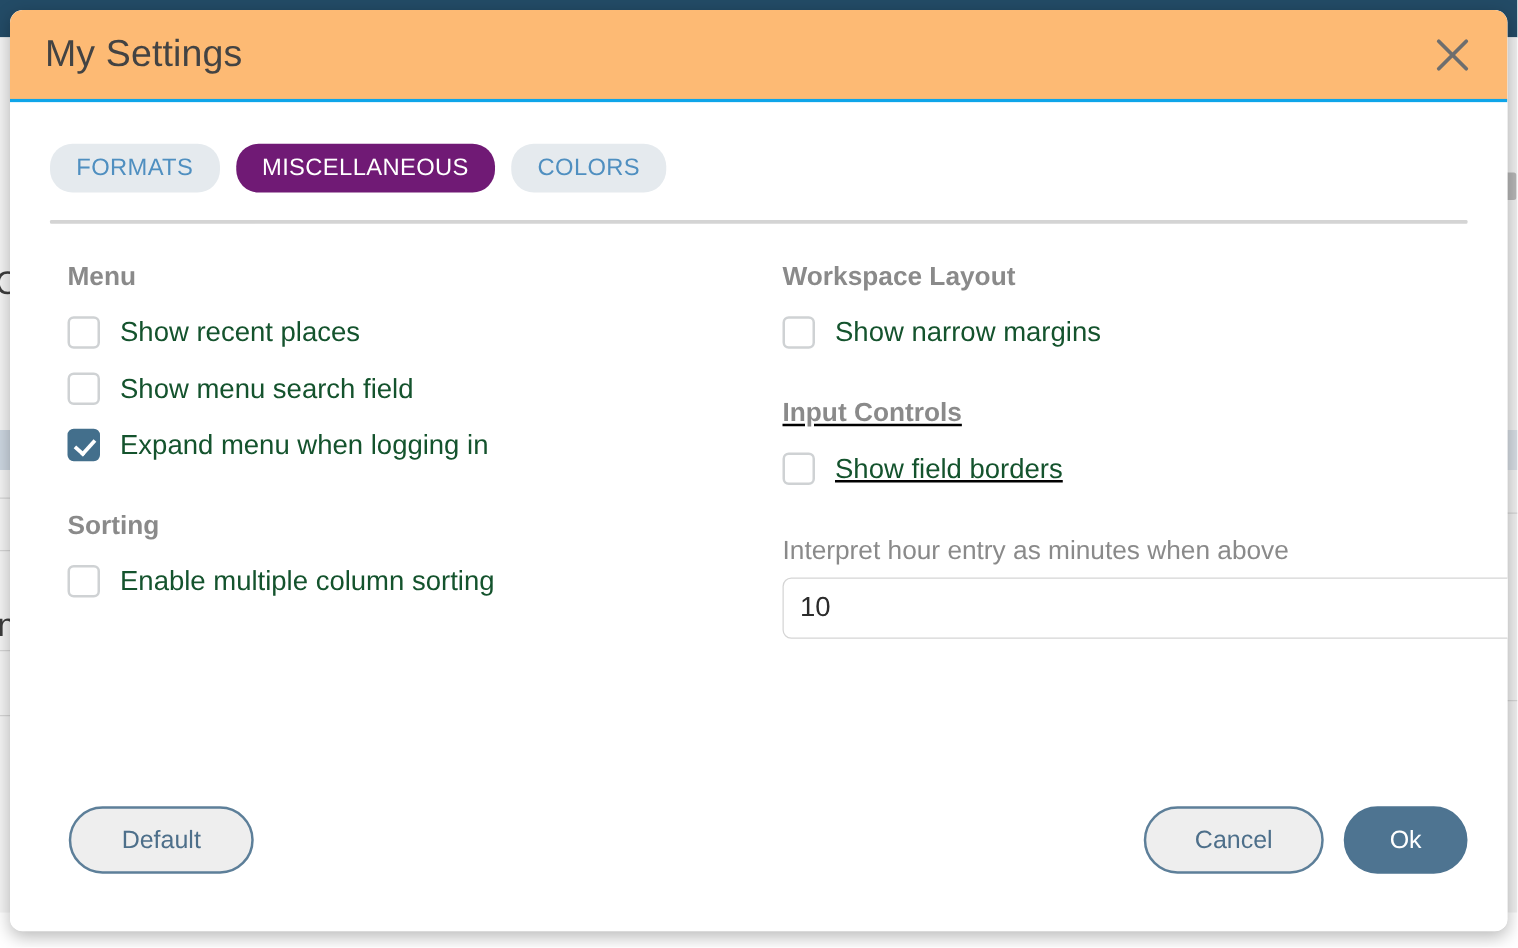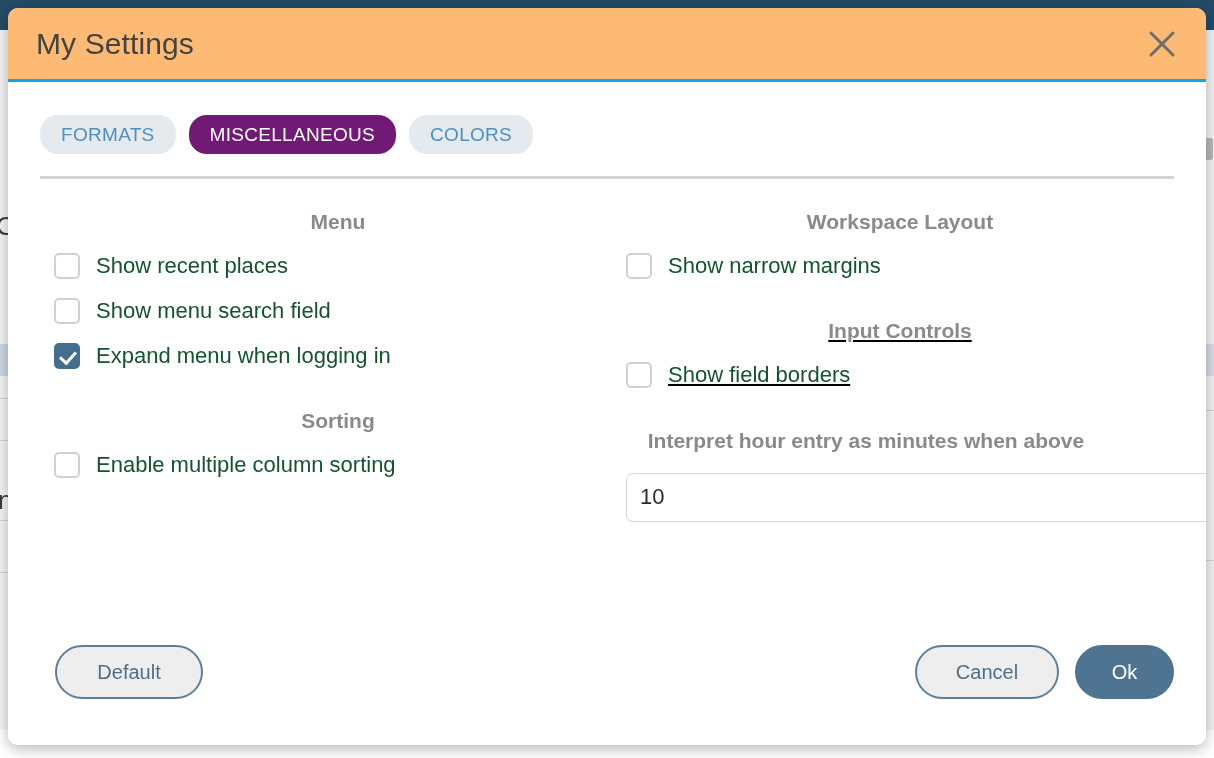--- a/index.html
+++ b/index.html
@@ -172,26 +172,25 @@
   .col-left  { width: 600px; padding-left: 14px; }
   .col-right { width: 552px; padding-left: 4px; }
 
   .group { margin-bottom: 30px; }
   .group-title {
     font-size: 21px;
     font-weight: bold;
     color: #8a8a8a;
     margin-bottom: 8px;
     line-height: 1.25;
-    text-align: center;
   }
   .group-title.wrapping {
-    font-weight: bold;
+    font-weight: normal;
     max-width: 480px;
-    margin-bottom: 19px;
+    margin-bottom: 8px;
   }
 
   .check-row {
     display: flex;
     align-items: center;
     height: 45px;
   }
   .checkbox {
     width: 26px;
     height: 26px;

